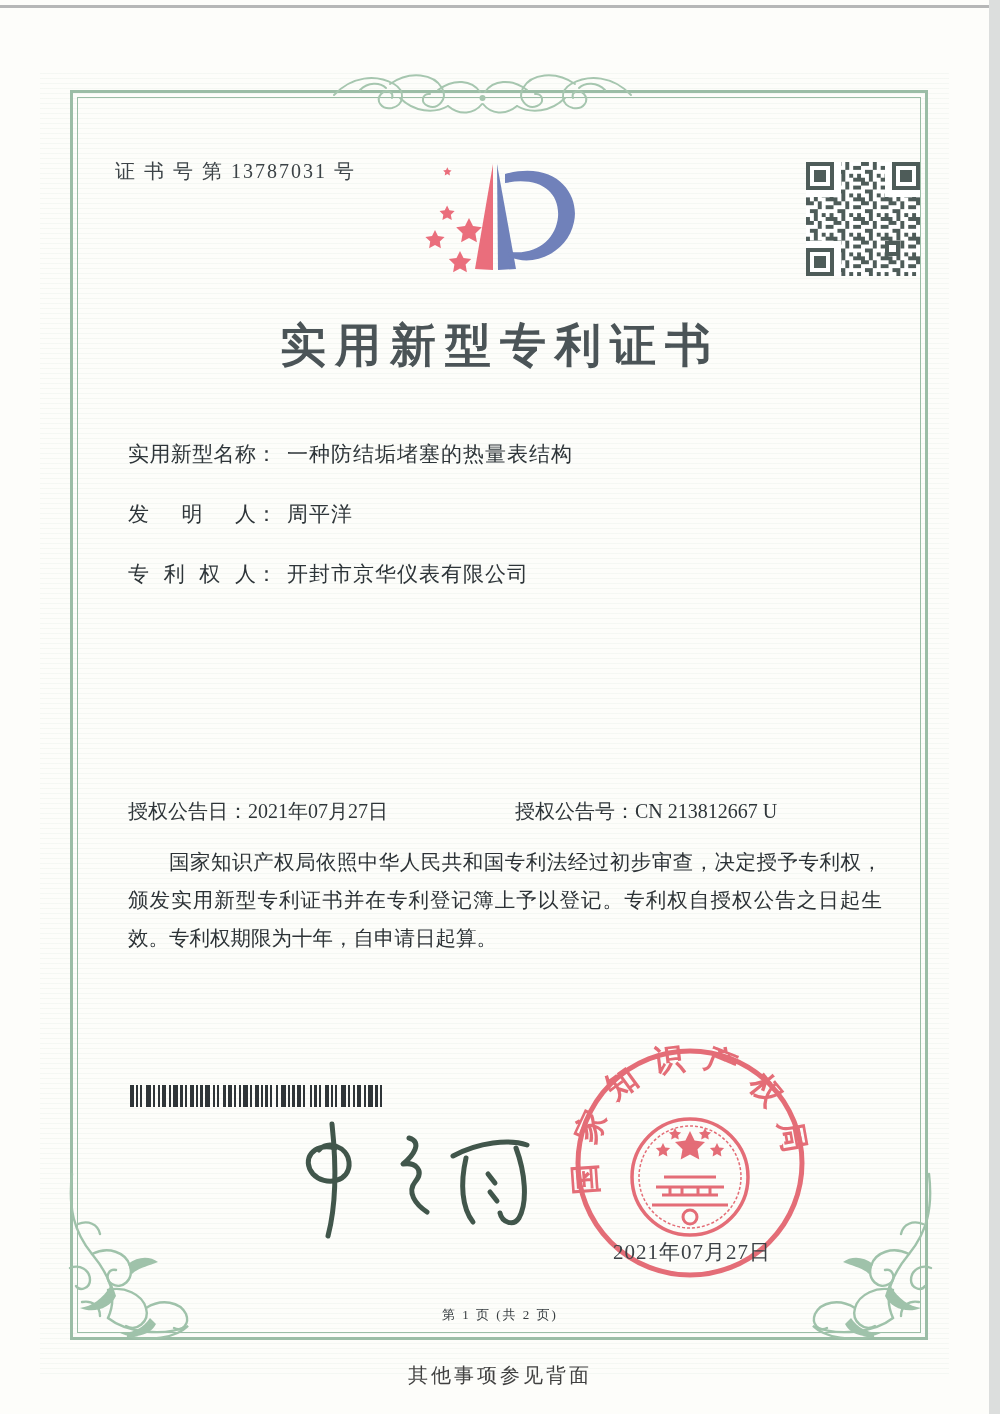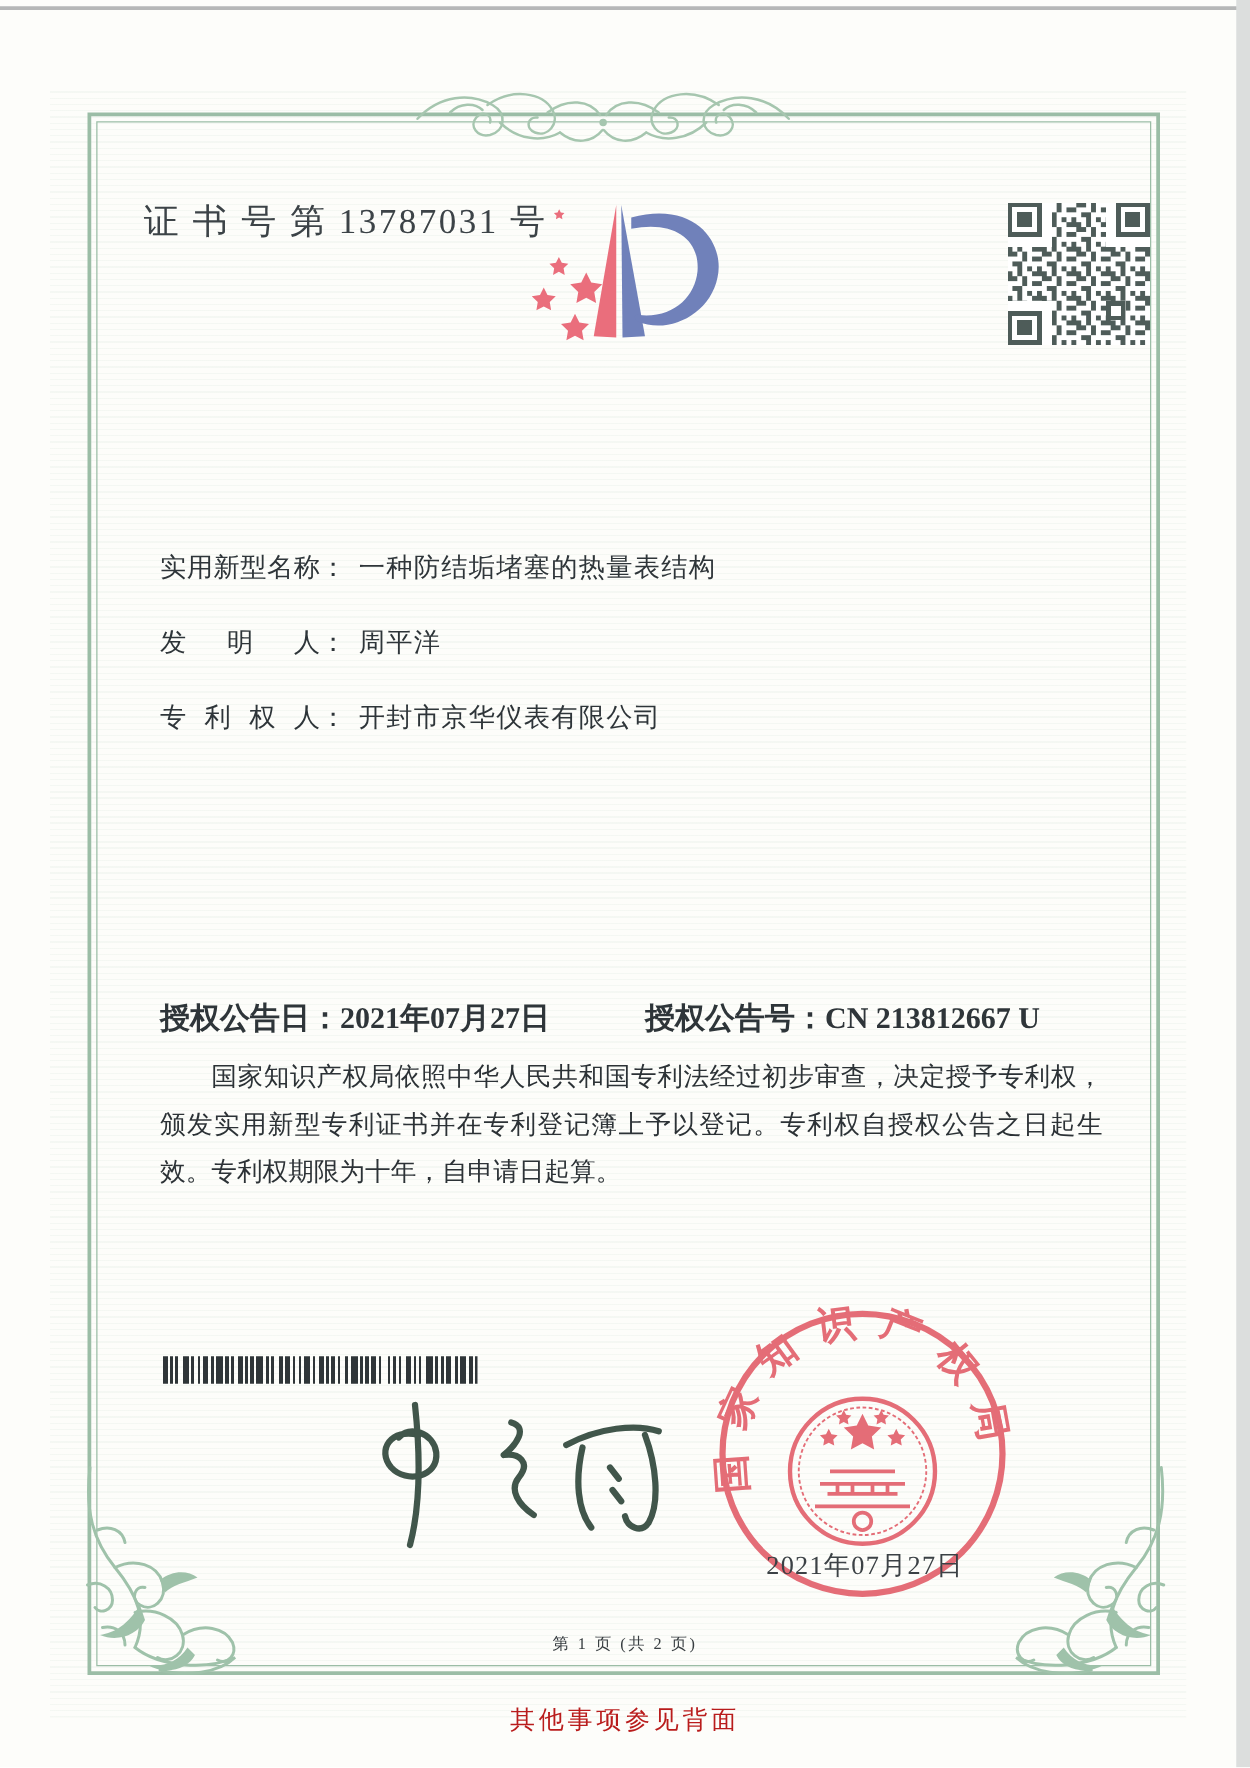--- a/index.html
+++ b/index.html
@@ -14,35 +14,35 @@
 
   
   .frame { position:absolute; left:70px; top:90px; width:858px; height:1250px;
      border:3px solid #9bbda6; }
   .frame-inner { position:absolute; inset:4px; border:1px solid #9bbda6; }
 
   .orn { position:absolute; color:#a6c6af; }
   .orn svg { display:block; }
 
   
-  .cert-no { position:absolute; left:115px; top:158px; font-size:28px; color:#3c4347; letter-spacing:2px; }
+  .cert-no { position:absolute; left:115px; top:158px; font-size:20px; color:#3c4347; letter-spacing:2px; }
   .logo { position:absolute; left:412px; top:156px; width:196px; height:138px; }
   .qr { position:absolute; left:806px; top:162px; width:114px; height:114px; }
 
   .title { position:absolute; left:0; top:315px; width:1000px; text-align:center;
      font-size:46px; letter-spacing:9px; color:#4b5457; font-weight:bold; }
 
   
   .fields { position:absolute; left:128px; top:440px; width:740px; font-size:21px; color:#2e3539; }
   .frow { height:22px; margin-bottom:38px; white-space:nowrap; }
   .flabel { display:inline-block; width:128px; text-align:justify; text-align-last:justify; vertical-align:top; }
   .fcolon { display:inline-block; margin-right:10px; }
   .fvalue { letter-spacing:1px;text-align:center; }
 
-  .grant-row { position:absolute; left:128px; top:798px; width:780px; font-size:24px; color:#2e3539; white-space:nowrap;font-weight:bold; }
+  .grant-row { position:absolute; left:128px; top:798px; width:780px; font-size:20px; color:#2e3539; white-space:nowrap; }
   .grant-pair-1 { display:inline-block; width:382px; }
   .grant-pair-2 { display:inline-block; }
 
   .paras { position:absolute; left:128px; top:843px; width:754px; font-size:20.5px; line-height:1.86;
      color:#2c3236; text-align:justify; }
   .paras p { text-indent:2em; }
 
   
   .barcode { position:absolute; left:130px; top:1085px; width:252px; height:22px; }
 
@@ -53,21 +53,21 @@
   .signature { position:absolute; left:283px; top:1112px; width:260px; height:140px; }
 
   
   .seal { position:absolute; left:570px; top:1043px; width:240px; height:240px; }
   .seal-date { position:absolute; left:613px; top:1238px; font-size:21px; color:#3b4145;
      letter-spacing:1px; z-index:5; }
 
   .page-info { position:absolute; left:0; top:1306px; width:1000px; text-align:center;
      font-size:13px; color:#373d40; letter-spacing:2px; }
   .footer-note { position:absolute; left:0; top:1362px; width:1000px; text-align:center;
-     font-size:20px; color:#b91c1c; letter-spacing:3px; }
+     font-size:20px; color:#404040; letter-spacing:3px; }
 </style>
 </head>
 <body>
 
 <div class="photo">
   <div class="paper"></div>
   <div class="scan-top-edge"></div>
   <div class="scan-right-band"></div>
 
   <div class="frame">
@@ -194,20 +194,21 @@
         <rect x="0" y="20" width="9" height="9" fill="#ffffff"></rect>
         <rect x="0" y="22" width="7" height="7" fill="#4e5c59"></rect>
         <rect x="1" y="23" width="5" height="5" fill="#ffffff"></rect>
         <rect x="2" y="24" width="3" height="3" fill="#4e5c59"></rect>
       </g>
       <rect x="20" y="20" width="4" height="4" fill="#4e5c59"></rect>
       <rect x="21" y="21" width="2" height="2" fill="#ffffff"></rect>
     </svg>
   </div>
 
+  <div class="title">实用新型专利证书</div>
 
   <div class="fields">
     <div class="frow">
       <span class="flabel">实用新型名称</span><span class="fcolon">：</span><span class="fvalue">一种防结垢堵塞的热量表结构</span>
     </div>
     <div class="frow">
       <span class="flabel">发明人</span><span class="fcolon">：</span><span class="fvalue">周平洋</span>
     </div>
     <div class="frow">
       <span class="flabel">专利权人</span><span class="fcolon">：</span><span class="fvalue">开封市京华仪表有限公司</span>

